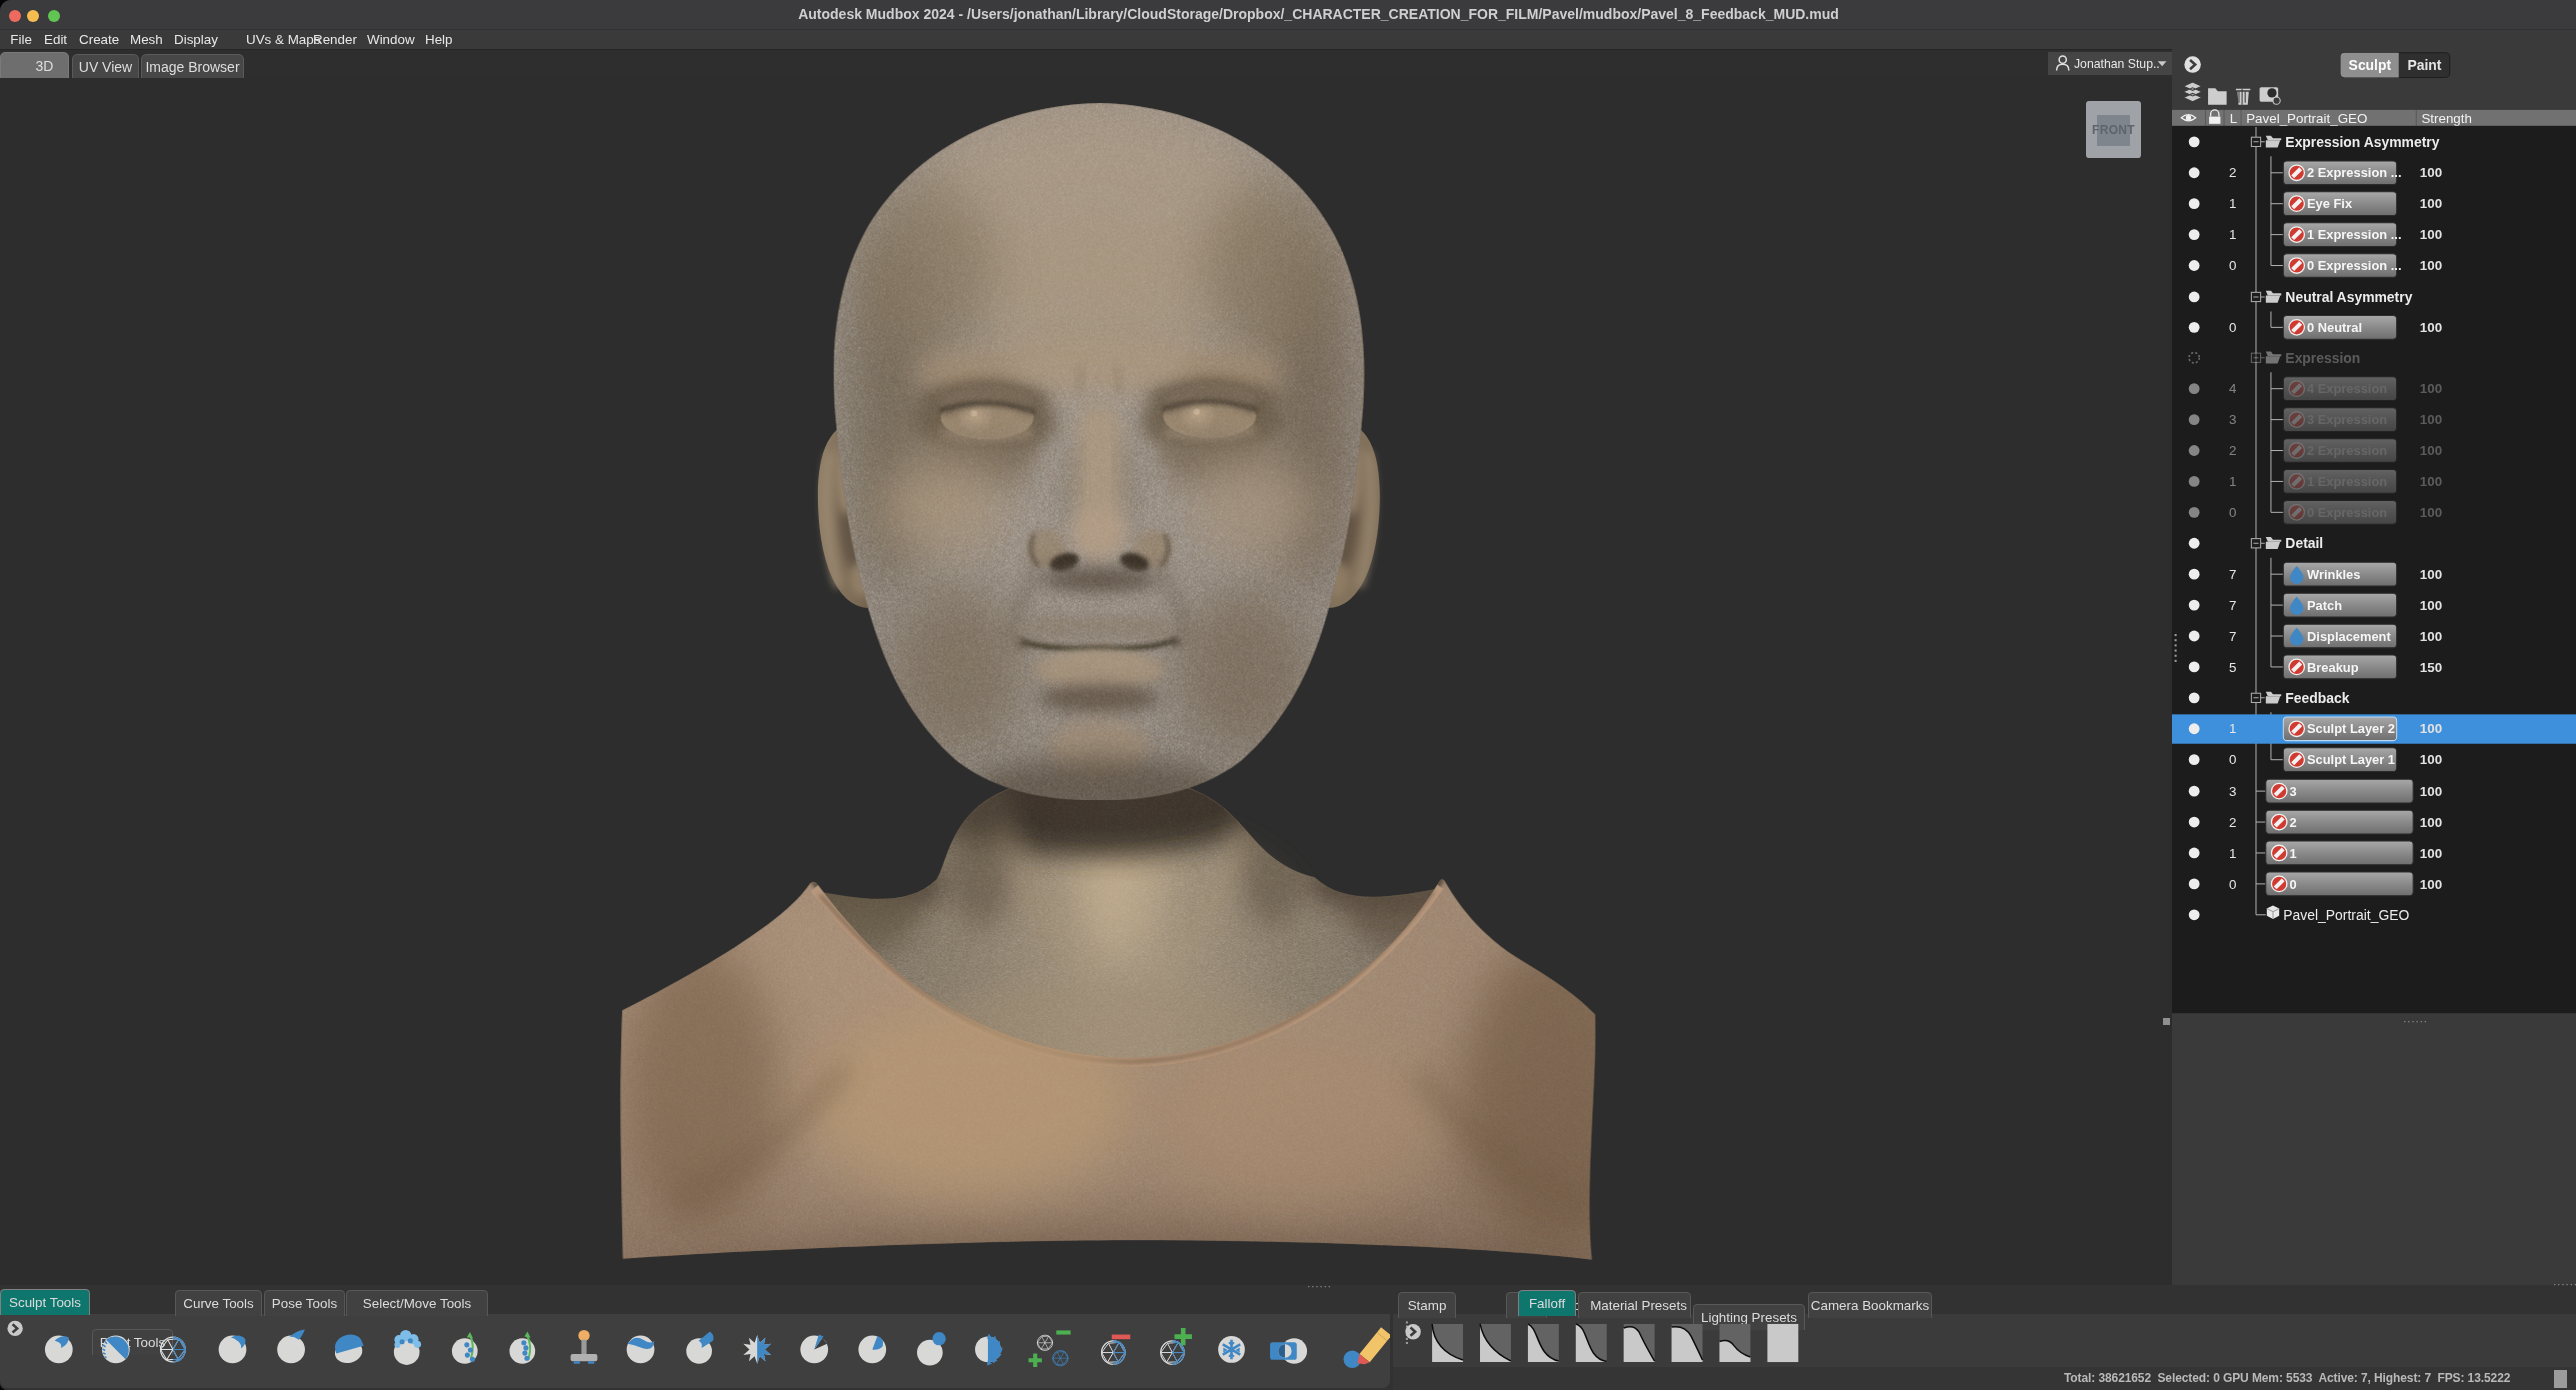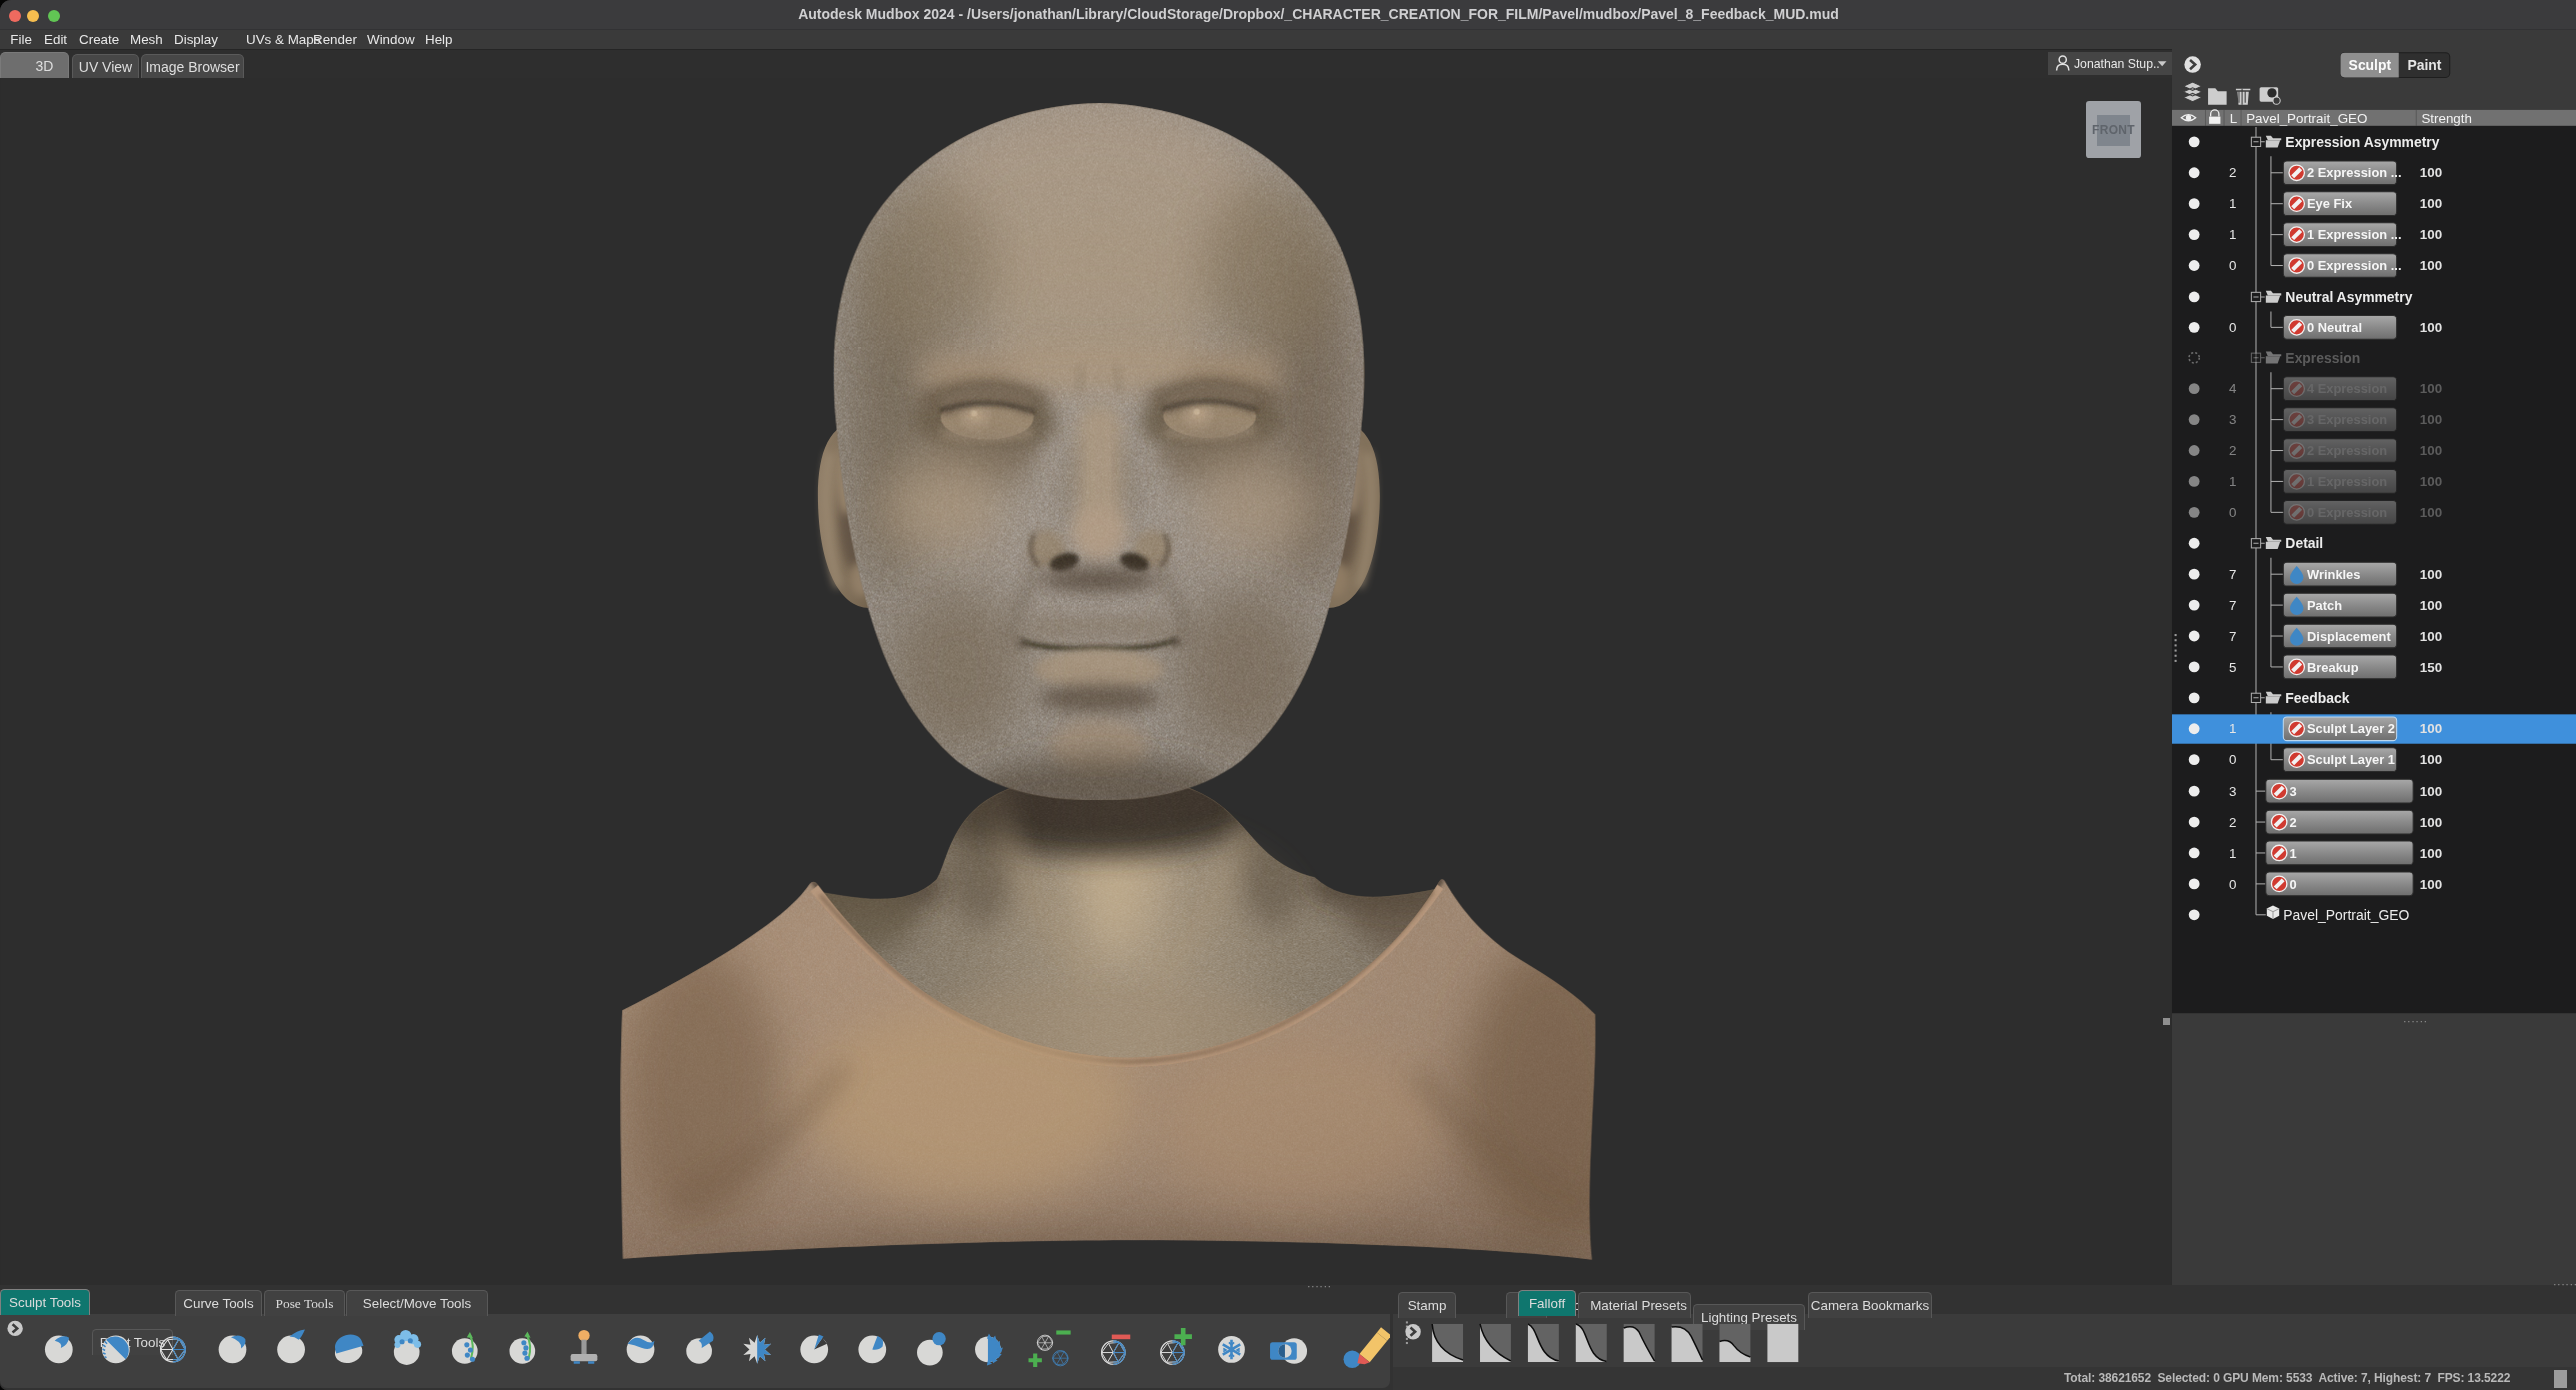--- a/index.html
+++ b/index.html
@@ -642,21 +642,21 @@
   <div id="tooltray"></div>
   <div id="presettray"></div>
   <div id="statusbar">
       <span style="position:absolute; left:671px; top:0; line-height:23px; font-weight:bold; font-size:12px; letter-spacing:-0.1px; white-space:nowrap;">Total: 38621652&nbsp; Selected: 0 GPU Mem: 5533&nbsp; Active: 7, Highest: 7&nbsp; FPS: 13.5222</span>
     <div style="position:absolute; left:1161px; top:2.6px; width:13.4px; height:18.5px; background:#9c9c9c;"></div>
   </div>
 
   <div class="btab active" style="left:0px; top:1289px; width:90px;">Sculpt Tools</div>
   <div class="btab" style="left:92px; top:1290px; width:81px;margin-top:39px;">Paint Tools</div>
   <div class="btab" style="left:175px; top:1290px; width:87px;">Curve Tools</div>
-  <div class="btab" style="left:264px; top:1290px; width:81px;font-family:Liberation Serif, serif;">Pose Tools</div>
+  <div class="btab" style="left:264px; top:1290px; width:81px;">Pose Tools</div>
   <div class="btab" style="left:346px; top:1290px; width:142px;">Select/Move Tools</div>
 
   <div class="btab" style="left:1398px; top:1292px; width:58px;">Stamp</div>
   <div class="btab" style="left:1506px; top:1292px; width:37px;padding-left:39px;">Stencil</div>
   <div class="btab active" style="left:1518px; top:1290px; width:58px;">Falloff</div>
   <div class="btab" style="left:1578px; top:1292px; width:113px;padding-left:8px;">Material Presets</div>
   <div class="btab" style="left:1693px; top:1292px; width:112px;margin-top:12px;">Lighting Presets</div>
   <div class="btab" style="left:1808px; top:1292px; width:124px;">Camera Bookmarks</div>
 
   <div class="abs" style="left:1307px; top:1284px; width:31px; height:4.1px; color:#969696; font-size:10.8px; letter-spacing:0.5px; line-height:4.1px;">······</div>

